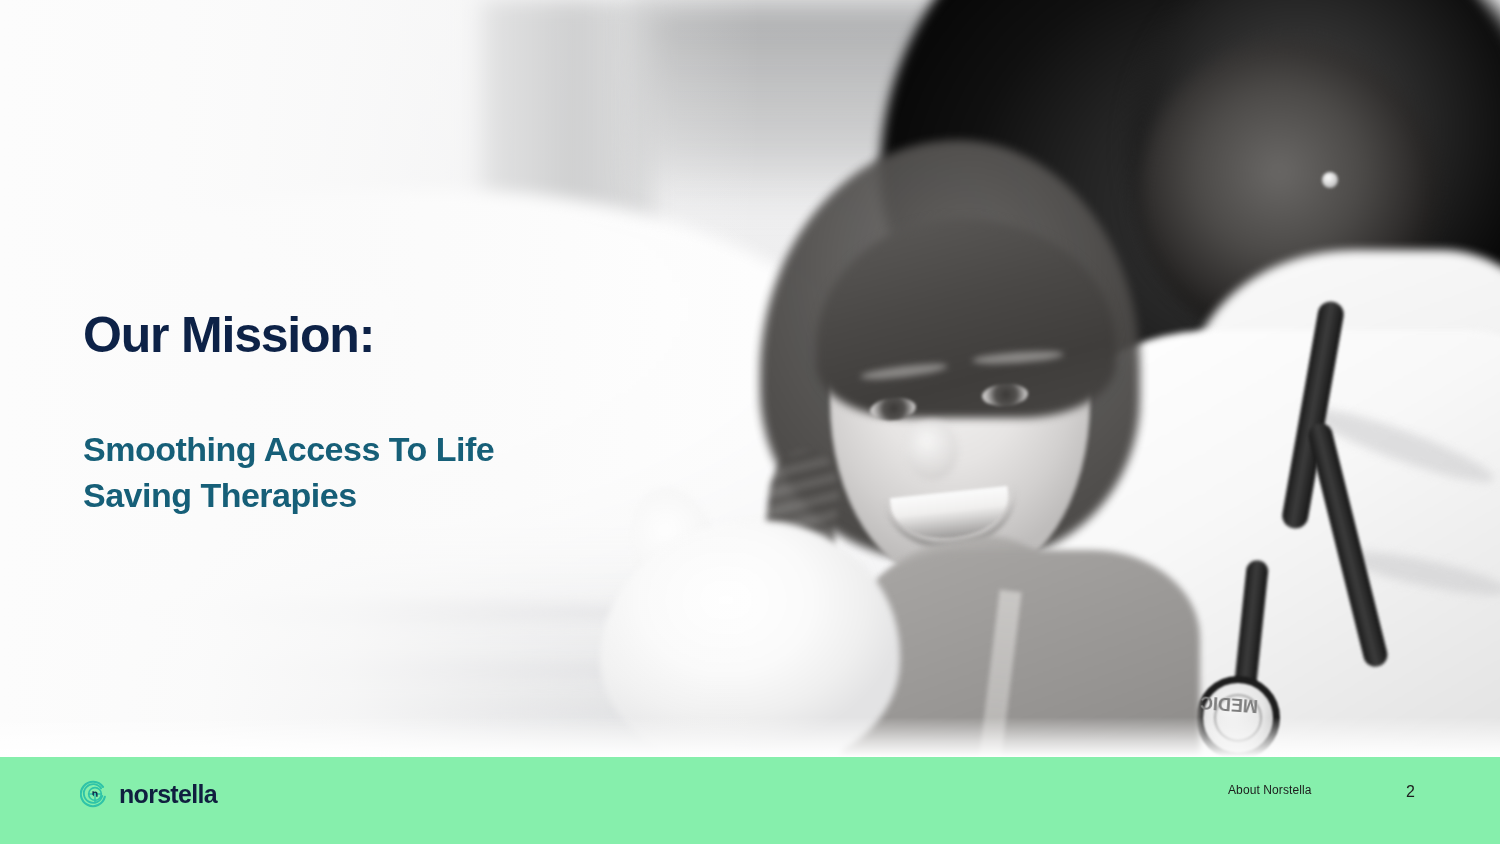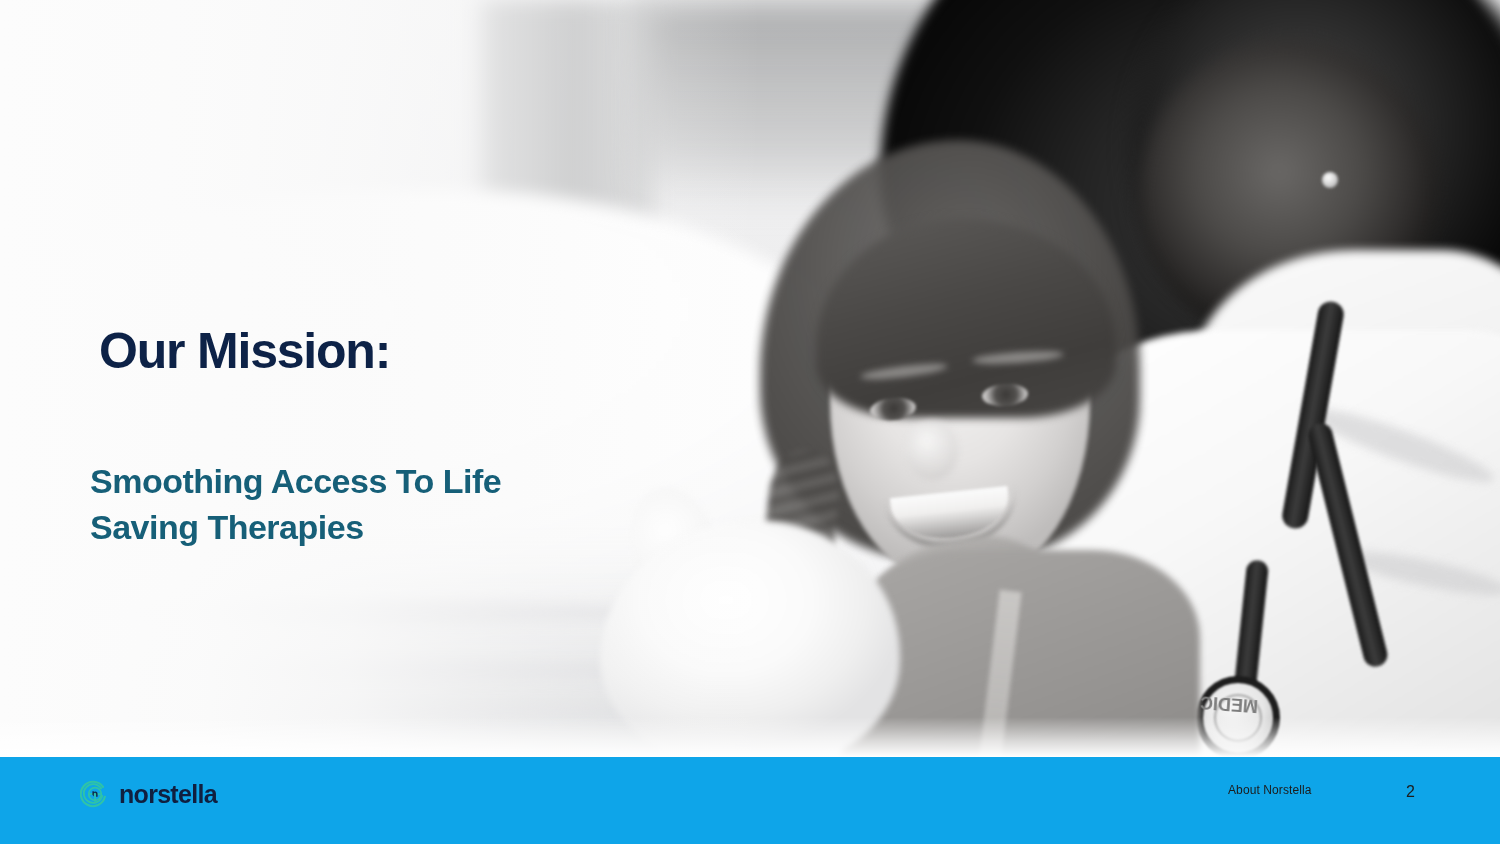--- a/index.html
+++ b/index.html
@@ -376,49 +376,49 @@
   }
 
   
   .text-block {
     position: absolute;
     left: 83px;
     top: 306px;
     width: 620px;
   }
   .slide-title {
-    margin: 16px;
+    margin: 0;
     font-family: "Liberation Sans", sans-serif;
     font-size: 50px;
     line-height: 58px;
     font-weight: bold;
     letter-spacing: -1.2px;
     color: #0d2247;
     white-space: pre-line;
   }
   .slide-subtitle {
-    margin: 7px;
+    margin: 0;
     padding-top: 62px;
     font-family: "Liberation Sans", sans-serif;
     font-size: 34px;
     line-height: 46px;
     font-weight: bold;
     letter-spacing: -0.5px;
     color: #165f78;
     white-space: pre-line;
   }
 
   
   .footer {
     position: absolute;
     left: 0;
     bottom: 0;
     width: 1500px;
     height: 87px;
-    background: #0ea5e9;
+    background: #86efac;
     display: flex;
     align-items: center;
   }
   .brand {
     position: absolute;
     left: 80px;
     top: 22px;
     display: flex;
     align-items: center;
     gap: 9px;

